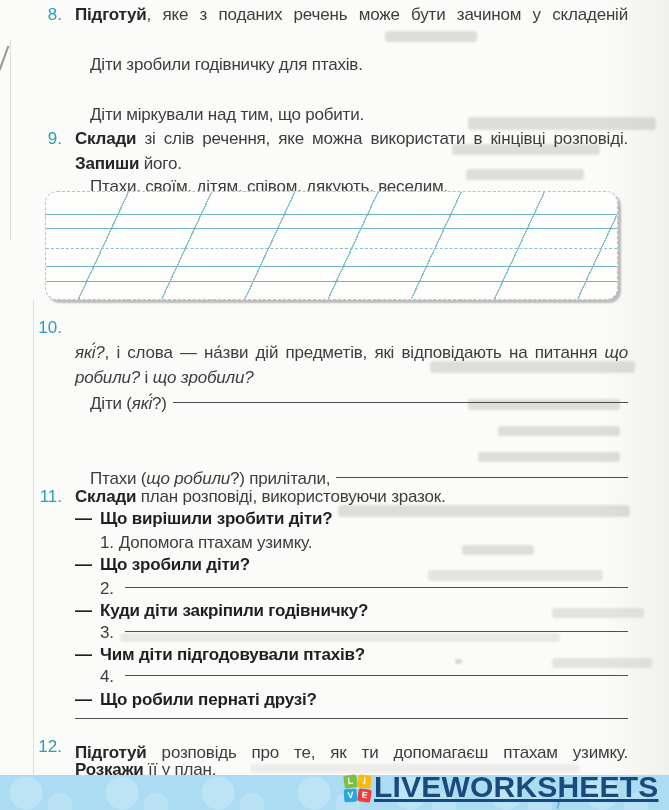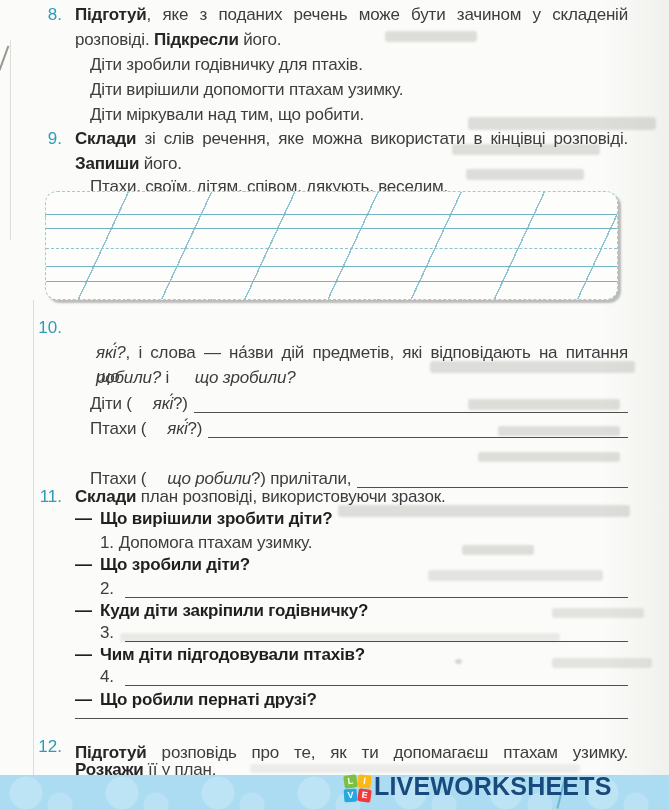--- a/index.html
+++ b/index.html
@@ -7,25 +7,25 @@
   .page{position:relative;width:669px;height:810px;overflow:hidden;
         background:linear-gradient(90deg,#fbfbf9 0%,#fbfbf9 90%,#f0f0ed 100%);
         color:#3d3d3d;}
   
   .row{position:absolute;left:75px;width:553px;font-size:17px;line-height:24px;
        letter-spacing:-0.2px;color:#3d3d3d;}
   .row.indent{left:90px;width:538px;}
   .row.indent2{left:100px;width:528px;}
   .just{text-align:justify;text-align-last:justify;}
   .b{font-weight:700;color:#262626;}
-  .i{font-style:italic;margin-left:21px;}
+  .i{font-style:italic;}
   .num{position:absolute;left:0;width:62px;text-align:right;font-size:17px;
        line-height:24px;color:#2c9cb8;}
   
-  .fill{display:flex;align-items:flex-end;}
+  .fill{display:flex;align-items:center;}
   .fill .lbl{white-space:nowrap;}
   .blank{flex:1;border-bottom:1.4px solid #4f4f4f;margin:0 0 3px 6px;}
   .lineonly{position:absolute;left:75px;width:553px;height:18px;
             border-bottom:1.4px solid #4f4f4f;}
   
   .qrow{display:flex;font-weight:700;color:#1f1f1f;}
   .pdash{width:25px;flex:none;}
   .pnum{margin-right:5px;white-space:nowrap;}
   
   .hwbox{position:absolute;left:45px;top:191px;width:573px;height:109px;
@@ -46,22 +46,22 @@
           background-size:96px 35px,96px 35px,auto;}
   .brandwrap{position:absolute;left:344px;top:769px;display:flex;align-items:center;}
   .sqgrid{display:grid;grid-template-columns:13px 13px;grid-template-rows:13px 13px;
           gap:1px;margin-right:3px;transform:translateY(2px);}
   .sq{width:13px;height:13px;border-radius:2px;color:#fff;font-size:9px;font-weight:700;
       display:flex;align-items:center;justify-content:center;line-height:13px;}
   .sqL{background:#7ac143;transform:rotate(-8deg);}
   .sqI{background:#fdb913;transform:rotate(6deg);}
   .sqV{background:#29a8e0;transform:rotate(-4deg);}
   .sqE{background:#ef3b39;transform:rotate(8deg);}
-  .brand{font-size:25px;font-weight:700;color:#194a7d;letter-spacing:0.2px;
-         line-height:35px;}
+  .brand{font-size:30px;font-weight:700;color:#194a7d;letter-spacing:0.2px;
+         line-height:35px;text-decoration:underline;}
   
   .g{position:absolute;background:#adada8;opacity:.38;filter:blur(1.1px);border-radius:3px;}
   .scratch{position:absolute;background:#77776f;opacity:.75;}
   .vline{position:absolute;width:1px;background:#c6c6c0;opacity:.55;}
 </style>
 </head>
 <body>
 
 <div class="page">
 
@@ -80,23 +80,21 @@
   <div class="g" style="left:462px;top:545px;width:72px;height:10px;"></div>
   <div class="g" style="left:428px;top:570px;width:175px;height:11px;opacity:.3;"></div>
   <div class="g" style="left:552px;top:608px;width:92px;height:10px;opacity:.3;"></div>
   <div class="g" style="left:120px;top:633px;width:440px;height:9px;opacity:.22;"></div>
   <div class="g" style="left:552px;top:658px;width:100px;height:10px;opacity:.3;"></div>
   <div class="g" style="left:250px;top:764px;width:330px;height:9px;opacity:.18;"></div>
   <div class="g" style="left:455px;top:659px;width:7px;height:5px;border-radius:50%;opacity:.5;"></div>
 
   <div class="num" style="top:3px">8.</div>
   <div class="row just" style="top:3px"><span class="b">Підготуй</span><span>, яке з поданих речень може бути зачином у складеній</span></div>
-  <div class="row" style="top:28px"><span>розповіді. </span><span class="b">Підкресли</span><span> його.</span></div>
   <div class="row indent" style="top:53px">Діти зробили годівничку для птахів.</div>
-  <div class="row indent" style="top:78px">Діти вирішили допомогти птахам узимку.</div>
   <div class="row indent" style="top:103px">Діти міркували над тим, що робити.</div>
 
   <div class="num" style="top:127px">9.</div>
   <div class="row just" style="top:127px"><span class="b">Склади</span><span> зі слів речення, яке можна використати в кінцівці розповіді.</span></div>
   <div class="row" style="top:152px"><span class="b">Запиши</span><span> його.</span></div>
   <div class="row indent" style="top:175px">Птахи, своїм, дітям, співом, дякують, веселим.</div>
 
   <div class="hwbox">
     <div class="hl" style="top:22px"></div>
     <div class="hl" style="top:36px"></div>
@@ -104,24 +102,20 @@
     <div class="hl" style="top:74px"></div>
     <div class="hl" style="top:89px"></div>
   </div>
 
   <div class="num" style="top:316px">10.</div>
   <div class="row just" style="top:341px"><span class="i">які́?</span><span>, і слова — на́зви дій предметів, які відповідають на питання </span><span class="i">що</span></div>
   <div class="row" style="top:366px"><span class="i">робили?</span><span> і </span><span class="i">що зробили?</span></div>
 
   <div class="row indent fill" style="top:392px">
       <span class="lbl"><span>Діти (</span><span class="i">які́</span><span>?)</span></span>
-      <span class="blank"></span>
-    </div>
-  <div class="row indent fill" style="top:417px">
-      <span class="lbl"><span>Птахи (</span><span class="i">які́</span><span>?)</span></span>
       <span class="blank"></span>
     </div>
   <div class="row indent fill" style="top:467px">
       <span class="lbl"><span>Птахи (</span><span class="i">що робили</span><span>?) прилітали,</span></span>
       <span class="blank"></span>
     </div>
 
   <div class="num" style="top:485px">11.</div>
   <div class="row" style="top:485px"><span class="b">Склади</span><span> план розповіді, використовуючи зразок.</span></div>
 

